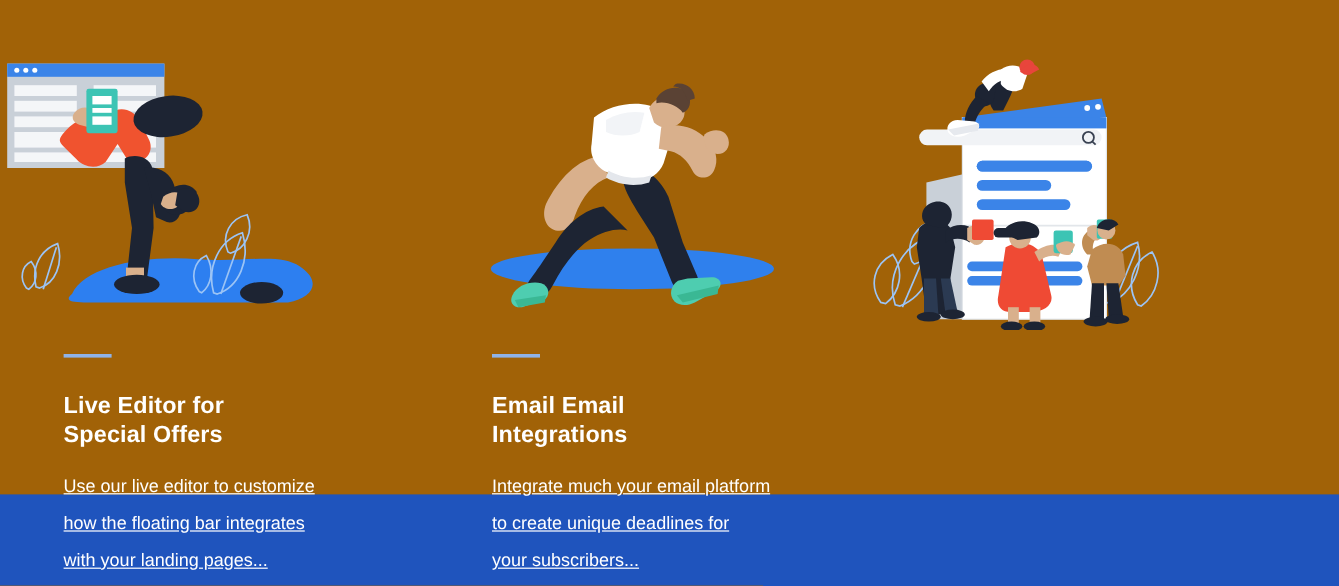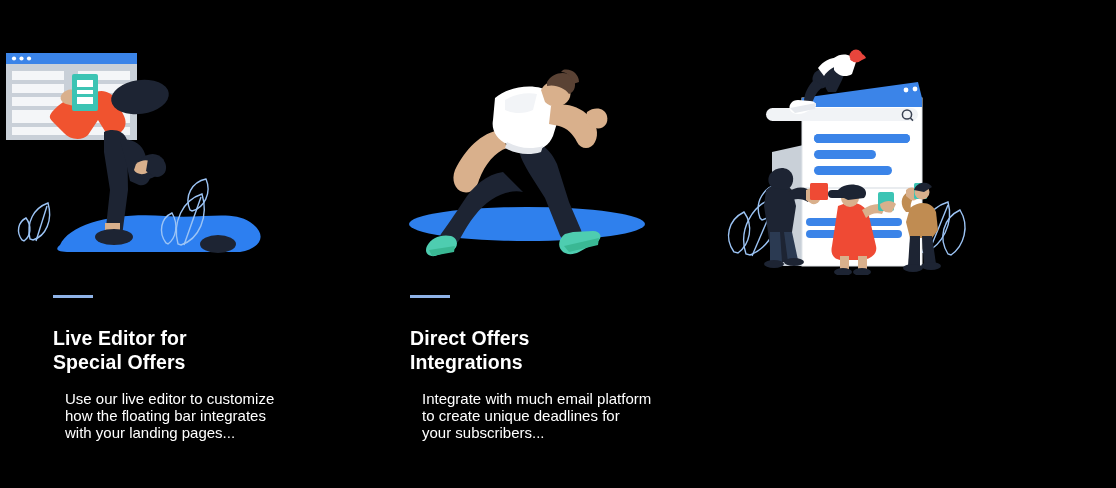--- a/index.html
+++ b/index.html
@@ -9,22 +9,22 @@
   body {
     width: 1116px;
     height: 488px;
     background: #1f54bd;
     font-family: "Liberation Sans", sans-serif;
     overflow: hidden;
   }
   .page {
     position: relative;
     width: 1116px;
-    height: 488px;
-    background: #000000;
+    height: 412px;
+    background: #a16207;
     box-sizing: border-box;
   }
   .columns {
     position: absolute;
     left: 0;
     top: 0;
     width: 1116px;
     height: 488px;
     display: flex;
     flex-direction: row;
@@ -68,23 +68,24 @@
     font-weight: bold;
     line-height: 24px;
     letter-spacing: 0.1px;
     margin: 0 0 16px 0;
     white-space: pre-line;
   }
   .body-text {
     color: #ffffff;
     font-size: 15px;
     font-weight: normal;
-    line-height: 17px;
-    margin: 12px;
+    line-height: 31px;
+    margin: 0;
     white-space: pre-line;
+    text-decoration: underline;
   }
 </style>
 </head>
 <body>
 
 <div class="page">
   <div class="columns">
 
     <div class="column col-1">
       <div class="art">
@@ -186,23 +187,23 @@
           <path d="M208 30 C216 28 224 34 224 42 L218 44 C216 36 212 32 206 32 Z" fill="#5a4234"></path>
 
           <path d="M196 66 C210 62 224 66 234 76 C242 84 244 94 240 102 C236 110 226 110 222 102 C218 94 212 88 204 86 L194 84 Z" fill="#d9b08c"></path>
           <path d="M232 72 C240 66 250 68 252 76 C254 84 248 90 240 88 C234 86 230 78 232 72 Z" fill="#d9b08c"></path>
 
           <path d="M152 102 C162 108 176 110 188 106 L186 112 C174 116 160 114 150 108 Z" fill="#e4e7ec"></path>
         </svg>
       </div>
       <div class="text-block">
         <div class="divider"></div>
-        <h3 class="heading">Direct Offers
+        <h3 class="heading">Email Email
 Integrations</h3>
-        <p class="body-text">Integrate with much email platform
+        <p class="body-text">Integrate much your email platform
 to create unique deadlines for
 your subscribers...</p>
       </div>
     </div>
 
     <div class="column col-3">
       <div class="art">
         <svg width="355" height="235" viewBox="0 0 355 235" xmlns="http://www.w3.org/2000/svg">
 
           <g fill="none" stroke="#9cc4f5" stroke-width="1.4">

